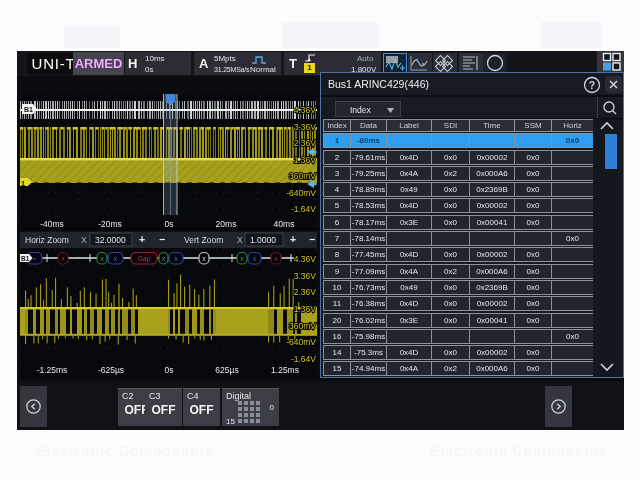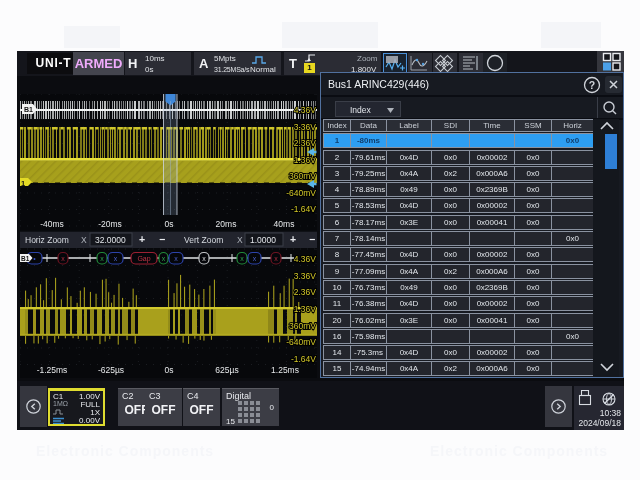--- a/index.html
+++ b/index.html
@@ -34,42 +34,42 @@
 
  <div class="wm" style="left:64px;top:26px;width:56px;height:22px;background:#f4f5f8"></div>
  <div class="wm" style="left:282px;top:22px;width:96px;height:26px;background:#f4f5f8"></div>
  <div class="wm" style="left:541px;top:22px;width:60px;height:26px;background:#f4f5f8"></div>
  <div class="wm" style="left:36px;top:443px">Electronic Components</div>
  <div class="wm" style="left:430px;top:443px">Electronic Components</div>
 
  <div id="screen">
 
   <div class="abs" style="left:0;top:0;width:607px;height:25px;background:#14151b"></div>
-  <div class="abs" style="left:10px;top:2px;width:53px;height:21px;background:#0c0c0f;color:#fff;font-weight:bold;font-size:12px;letter-spacing:0.8px;text-align:center;line-height:21px">UNI-T</div>
+  <div class="abs" style="left:10px;top:2px;width:53px;height:21px;background:#0c0c0f;color:#fff;font-weight:normal;font-size:15px;letter-spacing:0.8px;text-align:center;line-height:21px">UNI-T</div>
   <div class="abs" style="left:56px;top:1px;width:51px;height:23px;background:#44454e;color:#f0abfc;font-weight:bold;font-size:13px;text-align:center;line-height:23px">ARMED</div>
   <div class="hsec" style="left:108px;width:66px"></div>
   <div class="hsec" style="left:177px;width:87px"></div>
   <div class="hsec" style="left:267px;width:97px"></div>
   <div class="abs big" style="left:111px;top:5px">H</div>
   <div class="abs sm" style="left:128px;top:4px">10ms</div>
   <div class="abs sm" style="left:128px;top:15px">0s</div>
   <div class="abs big" style="left:182px;top:5px">A</div>
   <div class="abs sm" style="left:197px;top:4px">5Mpts</div>
   <div class="abs sm" style="left:197px;top:15px;font-size:7px;letter-spacing:-0.2px">31.25MSa/s</div>
   <svg class="abs" style="left:234px;top:4px" width="16" height="9">
         <path d="M1 8 h4 v-6 h6 v6 h4" fill="none" stroke="#5aa8e8" stroke-width="1.3"></path>
       </svg>
   <div class="abs sm" style="left:233px;top:15px">Normal</div>
   <div class="abs big" style="left:272px;top:5px">T</div>
   <svg class="abs" style="left:287px;top:2px" width="12" height="10">
         <path d="M1 8 h4 v-6 h6" fill="none" stroke="#e8eaee" stroke-width="1.2"></path>
         <path d="M5 5 l-2 3 h4 z" fill="#e8eaee"></path>
       </svg>
   <div class="abs" style="left:287px;top:12px;width:11px;height:10px;background:#e8d820;color:#111;font-weight:bold;font-size:8px;text-align:center;line-height:10px">1</div>
-  <div class="abs sm" style="left:340px;top:4px;color:#aab0b8">Zoom</div>
+  <div class="abs sm" style="left:340px;top:4px;color:#aab0b8">Auto</div>
   <div class="abs sm" style="left:334px;top:15px">1.800V</div>
 
   <div class="ico" style="left:366px;border:1px solid #4a90d8;background:#18222e">
     <svg width="22" height="20">
           <path d="M2 13 l3 -5 l3 7 l3 -9 l3 7 l3 -4" fill="none" stroke="#57b0f0" stroke-width="1.2"></path>
           <path d="M16 14 h5 M18.5 11.5 v5" stroke="#57b0f0" stroke-width="1.2"></path>
           <rect x="2" y="2" width="12" height="7" fill="#aeb2ba" opacity="0.85"></rect>
         </svg>
   </div>
   <div class="ico" style="left:391px">
@@ -855,36 +855,20 @@
   </div>
 
   <div class="abs" style="left:0;top:330px;width:607px;height:49px;background:#101117"></div>
   <div class="cbtn" style="left:3px">
         <svg class="circ" style="left:6px;top:13px" width="15" height="15">
           <circle cx="7.5" cy="7.5" r="6.7" fill="none" stroke="#cfd3da" stroke-width="1.2"></circle>
           <path d="M8.8 4.7 L5.8 7.5 L8.8 10.3" fill="none" stroke="#cfd3da" stroke-width="1.4"></path>
         </svg>
       </div>
 
-  <div class="abs" style="left:31px;top:337px;width:57px;height:38px;background:#17181d;border:2px solid #dfdc30;border-top-width:3px;font-size:8px;color:#e8eaee">
-    <span class="abs" style="left:3px;top:1px">C1</span>
-        <span class="abs" style="right:3px;top:1px">1.00V</span>
-    <span class="abs" style="left:3px;top:9px;color:#9aa0a8;font-size:7px">1MΩ</span>
-        <span class="abs" style="right:3px;top:9px">FULL</span>
-    <svg class="abs" style="left:3px;top:18px" width="10" height="6">
-          <path d="M0 5 h3 v-4 h4 v4 h3" fill="none" stroke="#8a9098" stroke-width="1"></path>
-        </svg>
-    <span class="abs" style="right:3px;top:17px">1X</span>
-    <svg class="abs" style="left:3px;top:25.5px" width="12" height="7">
-          <g stroke="#3a8fd0" stroke-width="1.4">
-            <path d="M0 1.5 h11 M0 4 h8 M0 6.5 h11"></path>
-          </g>
-        </svg>
-    <span class="abs" style="right:3px;top:25px">0.00V</span>
-  </div>
   <div class="chbox" style="left:101px;width:37px">
         <span class="chlab">C2</span>
         <div class="choff">OFF</div>
       </div>
   <div class="chbox" style="left:128px;width:37px">
         <span class="chlab">C3</span>
         <div class="choff">OFF</div>
       </div>
   <div class="chbox" style="left:166px;width:37px">
         <span class="chlab">C4</span>
@@ -915,27 +899,14 @@
     <span class="abs" style="right:5px;top:14px;font-size:8px;color:#e8eaee">0</span>
     <span class="abs" style="left:4px;top:28px;font-size:8px;color:#e8eaee">15</span>
   </div>
   <div class="cbtn" style="left:528px">
         <svg class="circ" style="left:6px;top:13px" width="15" height="15">
           <circle cx="7.5" cy="7.5" r="6.7" fill="none" stroke="#cfd3da" stroke-width="1.2"></circle>
           <path d="M6.2 4.7 L9.2 7.5 L6.2 10.3" fill="none" stroke="#cfd3da" stroke-width="1.4"></path>
         </svg>
       </div>
 
-  <div class="abs" style="left:557px;top:335px;width:50px;height:44px;background:#262731">
-    <svg class="abs" style="left:4px;top:4px" width="14" height="16">
-          <rect x="3.5" y="0.5" width="7" height="5" fill="none" stroke="#d8dce2" stroke-width="1.1"></rect>
-          <rect x="1.5" y="5.5" width="11" height="9" fill="none" stroke="#d8dce2" stroke-width="1.1"></rect>
-        </svg>
-    <svg class="abs" style="left:28px;top:6px" width="15" height="15">
-          <circle cx="7" cy="7" r="6" fill="none" stroke="#d8dce2" stroke-width="1.1"></circle>
-          <path d="M1 7 h12 M7 1 a8 8 0 0 1 0 12 M7 1 a8 8 0 0 0 0 12" fill="none" stroke="#d8dce2" stroke-width="0.9"></path>
-          <line x1="11.5" y1="2.5" x2="2.5" y2="11.5" stroke="#d8dce2" stroke-width="1.2"></line>
-        </svg>
-    <div class="abs" style="left:0;right:3px;top:22px;text-align:right;font-size:8.5px;color:#e4e7eb">10:38</div>
-    <div class="abs" style="left:0;right:3px;top:32px;text-align:right;font-size:8.5px;color:#e4e7eb">2024/09/18</div>
-  </div>
  </div>
 </div>
 
 </body></html>

